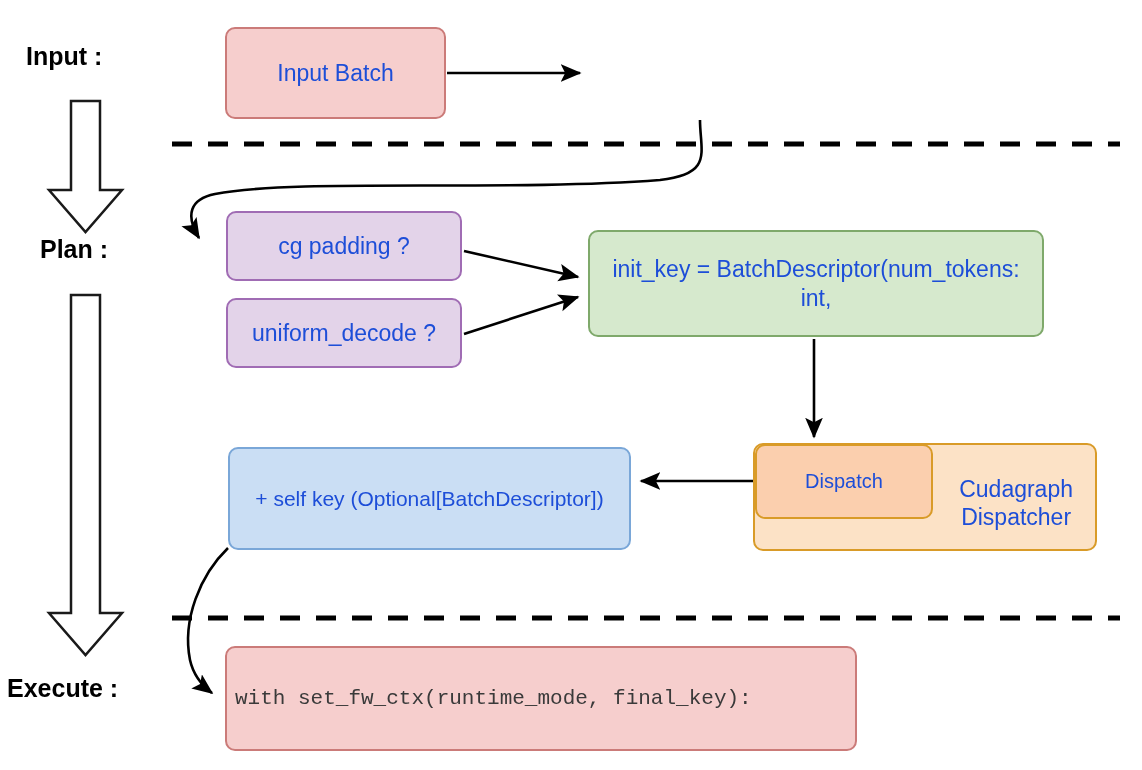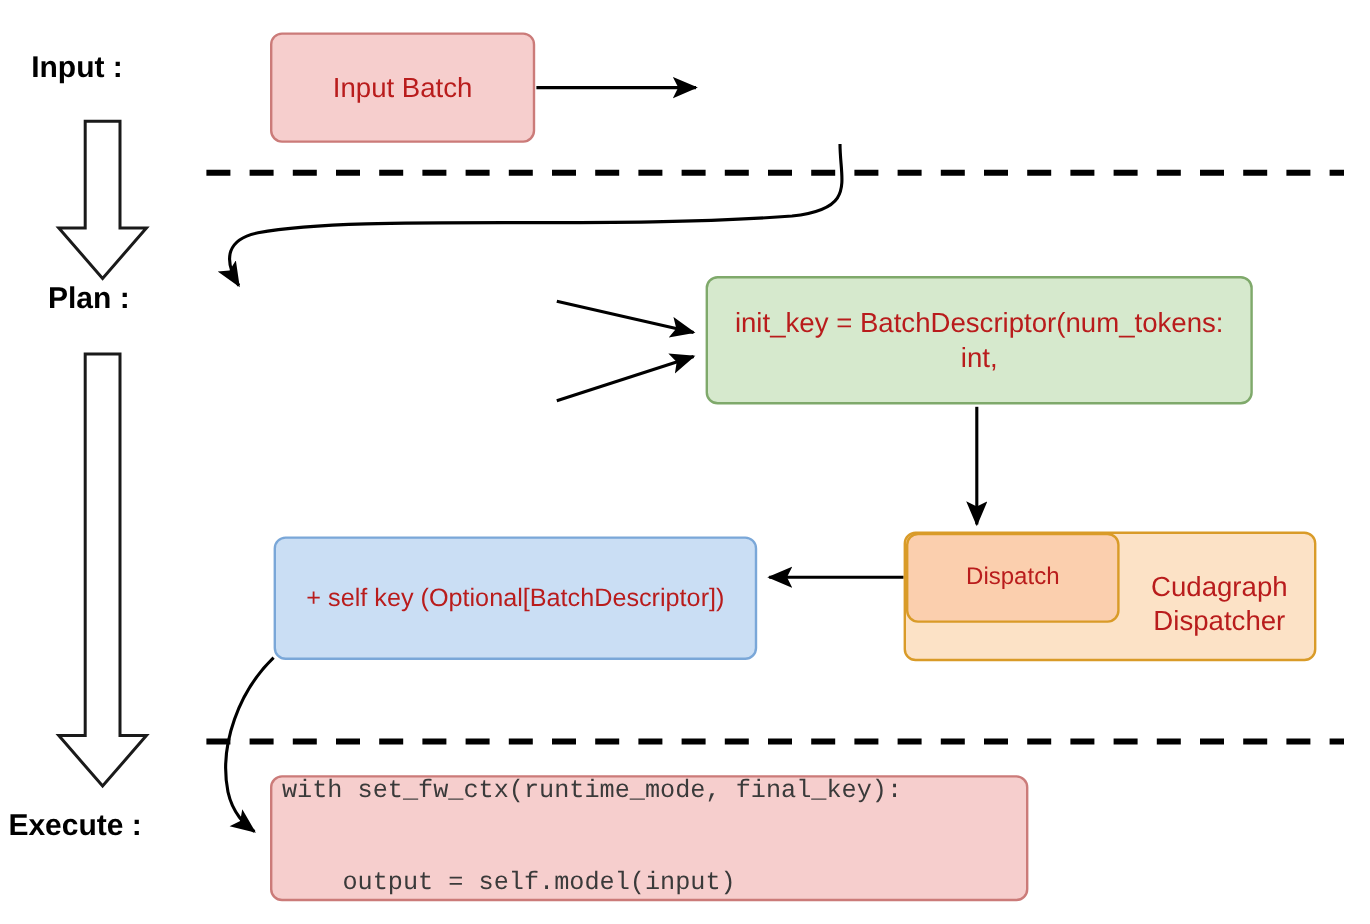--- a/index.html
+++ b/index.html
@@ -30,21 +30,21 @@
   .node {
     position: absolute;
     box-sizing: border-box;
     display: flex;
     align-items: center;
     justify-content: center;
     text-align: center;
     border-radius: 10px;
     border-style: solid;
     border-width: 2px;
-    color: #b91c1c;
+    color: #1d4ed8;
     line-height: 1.22;
   }
   .stage-label {
     position: absolute;
     font-weight: bold;
     font-size: 25px;
     color: #000000;
     white-space: nowrap;
   }
 
@@ -140,21 +140,27 @@
 
   <div class="stage-label" id="label-input">Input :</div>
   <div class="stage-label" id="label-plan">Plan :</div>
   <div class="stage-label" id="label-exec">Execute :</div>
 
   <div class="node" id="node-input-batch">
     <span class="node-text">Input Batch</span>
   </div>
 
 
+  <div class="node" id="node-cg-padding">
+    <span class="node-text">cg padding ?</span>
+  </div>
 
+  <div class="node" id="node-uniform-decode">
+    <span class="node-text">uniform_decode ?</span>
+  </div>
 
   <div class="node" id="node-init-key">
     <div>
       <span class="node-text">init_key = BatchDescriptor(num_tokens: int,</span>
     </div>
   </div>
 
   <div class="node" id="node-runtime-mode">
     <div>
       <span class="node-text">+ self key (Optional[BatchDescriptor])</span>
@@ -168,17 +174,16 @@
     </div>
   </div>
 
   <div class="node" id="node-dispatch">
     <span class="node-text">Dispatch</span>
   </div>
 
   <div class="node" id="node-code">
     <div>
       <span class="node-text">with set_fw_ctx(runtime_mode, final_key):</span>
-      <span class="node-text">    output = self.model(input)</span>
     </div>
   </div>
 
 </div>
 
 </body></html>

